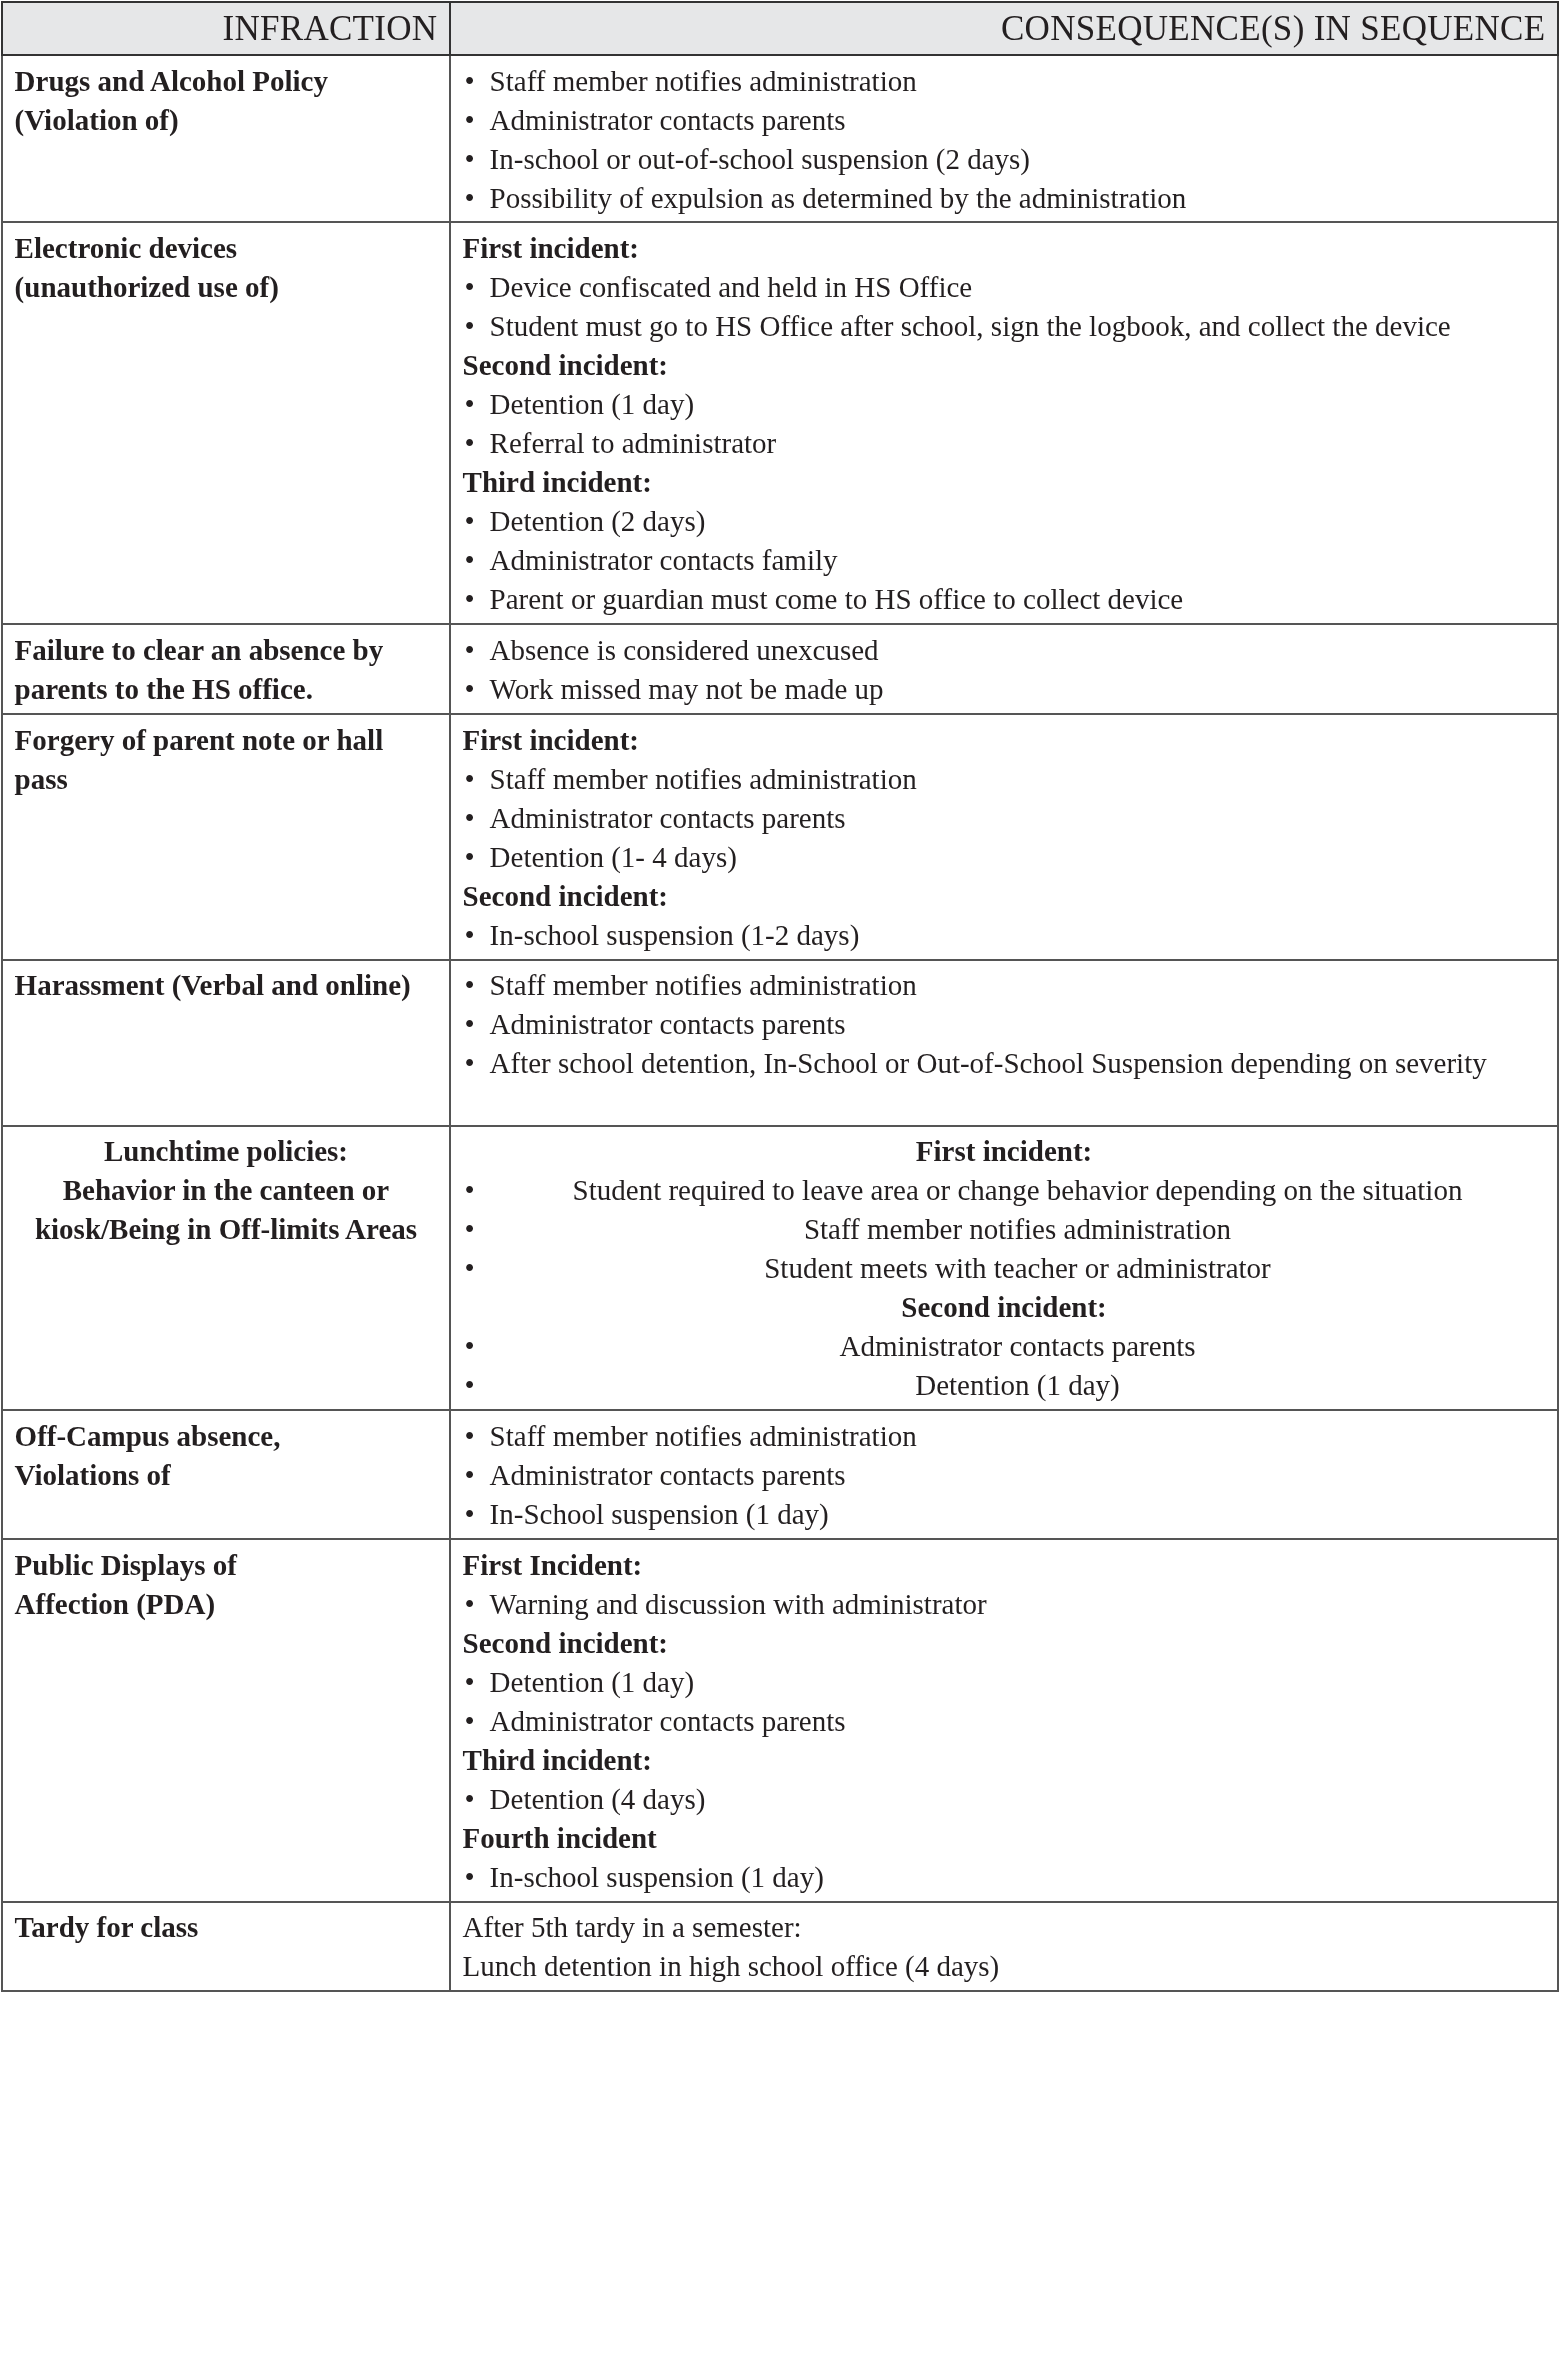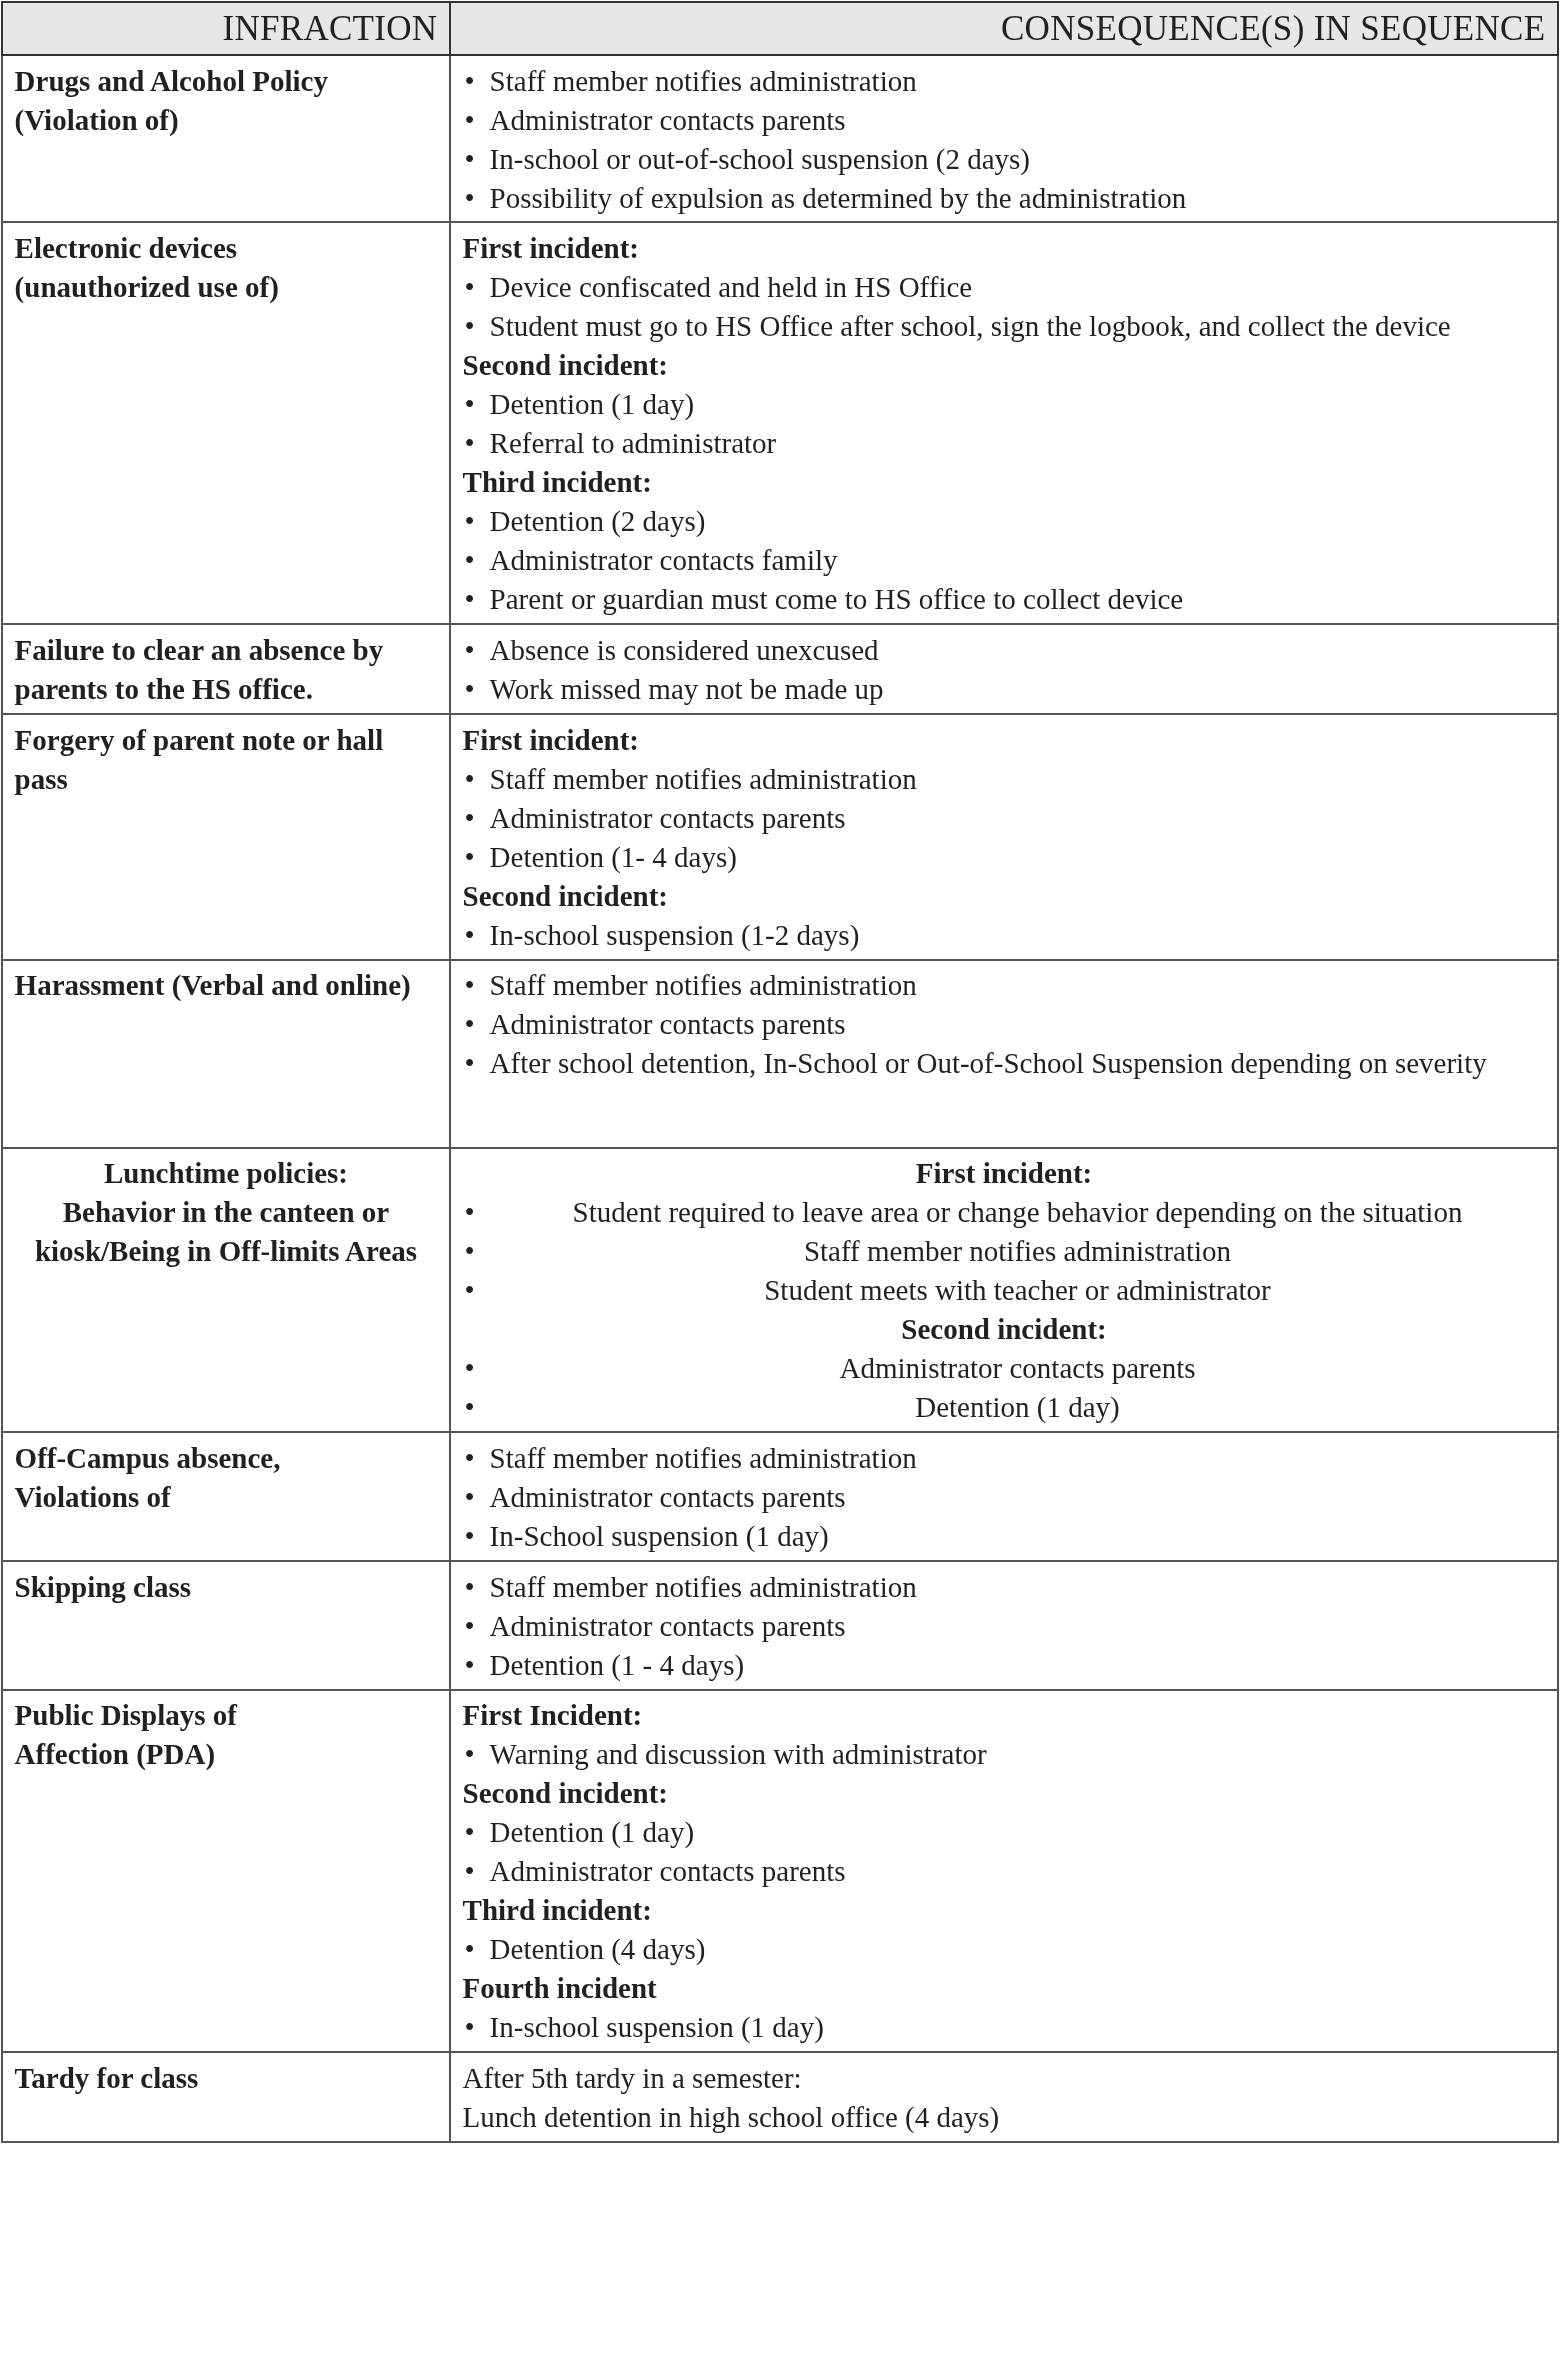--- a/index.html
+++ b/index.html
@@ -92,21 +92,21 @@
             <li>Staff member notifies administration</li>
             <li>Administrator contacts parents</li>
             <li>Detention (1- 4 days)</li>
           </ul>
           <div class="sub">Second incident:</div>
           <ul>
             <li>In-school suspension (1-2 days)</li>
           </ul>
         </td>
       </tr>
-      <tr style="height: 188px;">
+      <tr style="height: 166px;">
         <td class="infr">
           <span class="plain">Harassment (Verbal and online)</span>
         </td>
         <td>
           <ul>
             <li>Staff member notifies administration</li>
             <li>Administrator contacts parents</li>
             <li>After school detention, In-School or Out-of-School Suspension depending on severity</li>
           </ul>
         </td>
@@ -137,32 +137,20 @@
           <span class="plain">Violations of</span>
         </td>
         <td>
           <ul>
             <li>Staff member notifies administration</li>
             <li>Administrator contacts parents</li>
             <li>In-School suspension (1 day)</li>
           </ul>
         </td>
       </tr>
-      <tr style="height: 127px;">
-        <td class="infr">
-          <span class="plain">Skipping class</span>
-        </td>
-        <td>
-          <ul>
-            <li>Staff member notifies administration</li>
-            <li>Administrator contacts parents</li>
-            <li>Detention (1 - 4 days)</li>
-          </ul>
-        </td>
-      </tr>
       <tr style="height: 359px;">
         <td class="infr">
           <span class="plain">Public Displays of</span>
           <span class="plain">Affection (PDA)</span>
         </td>
         <td>
           <div class="sub">First Incident:</div>
           <ul>
             <li>Warning and discussion with administrator</li>
           </ul>

